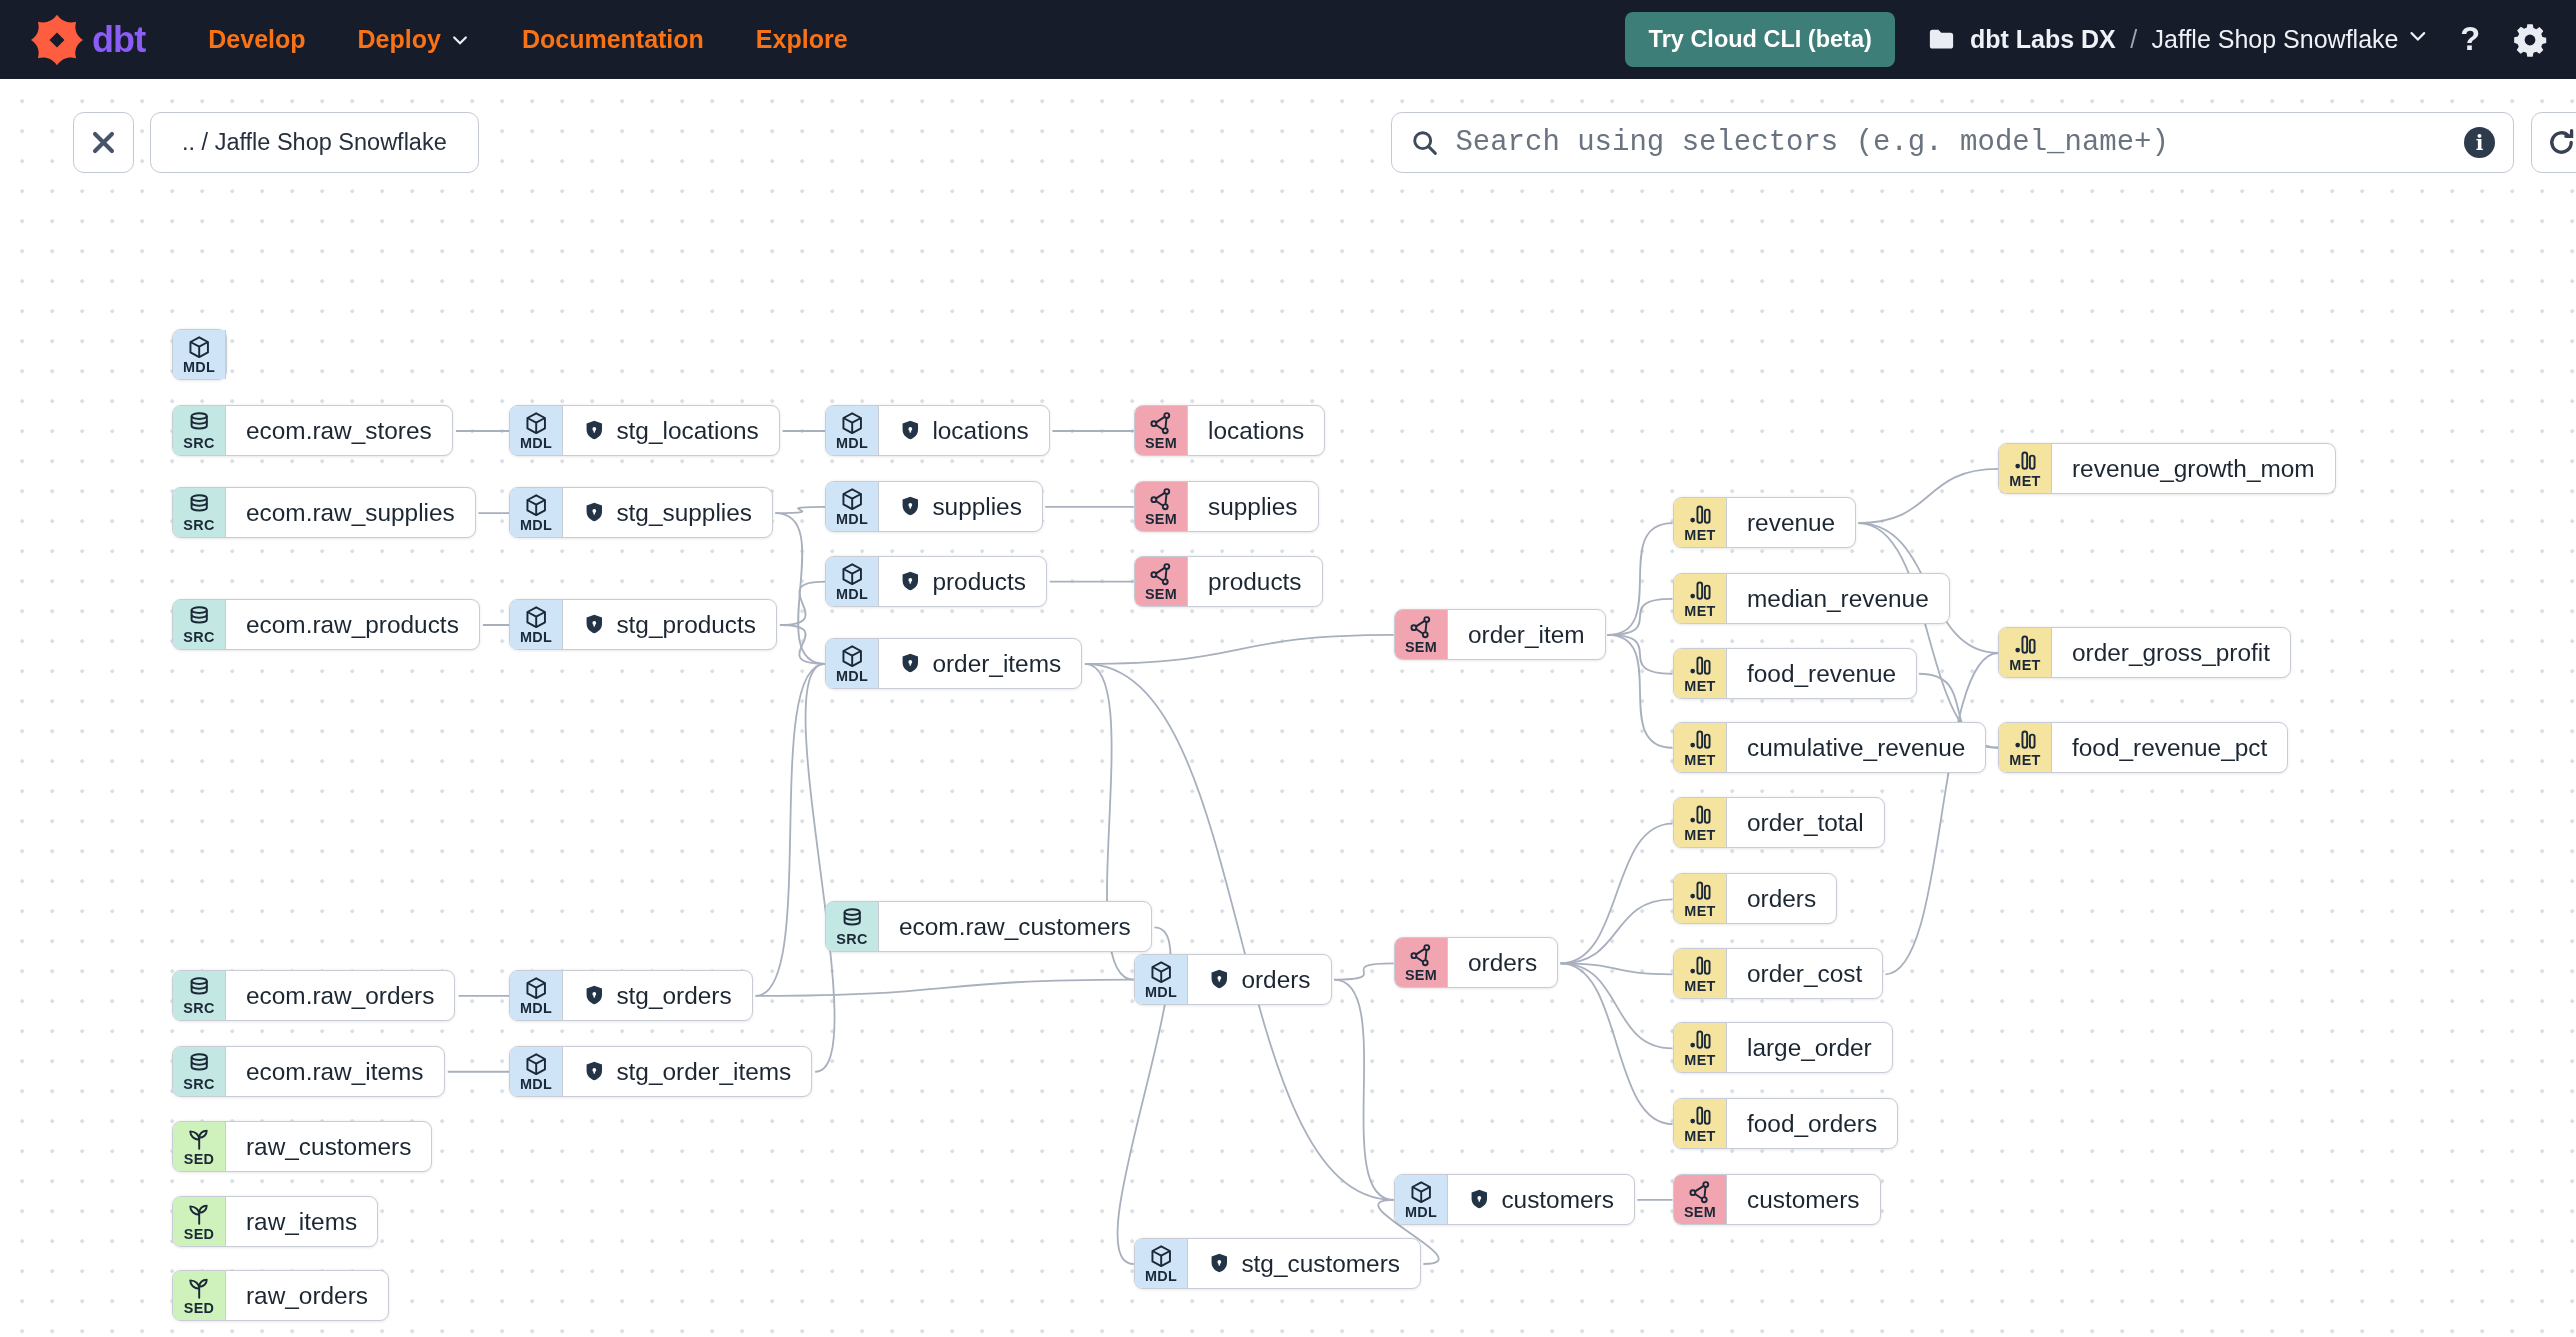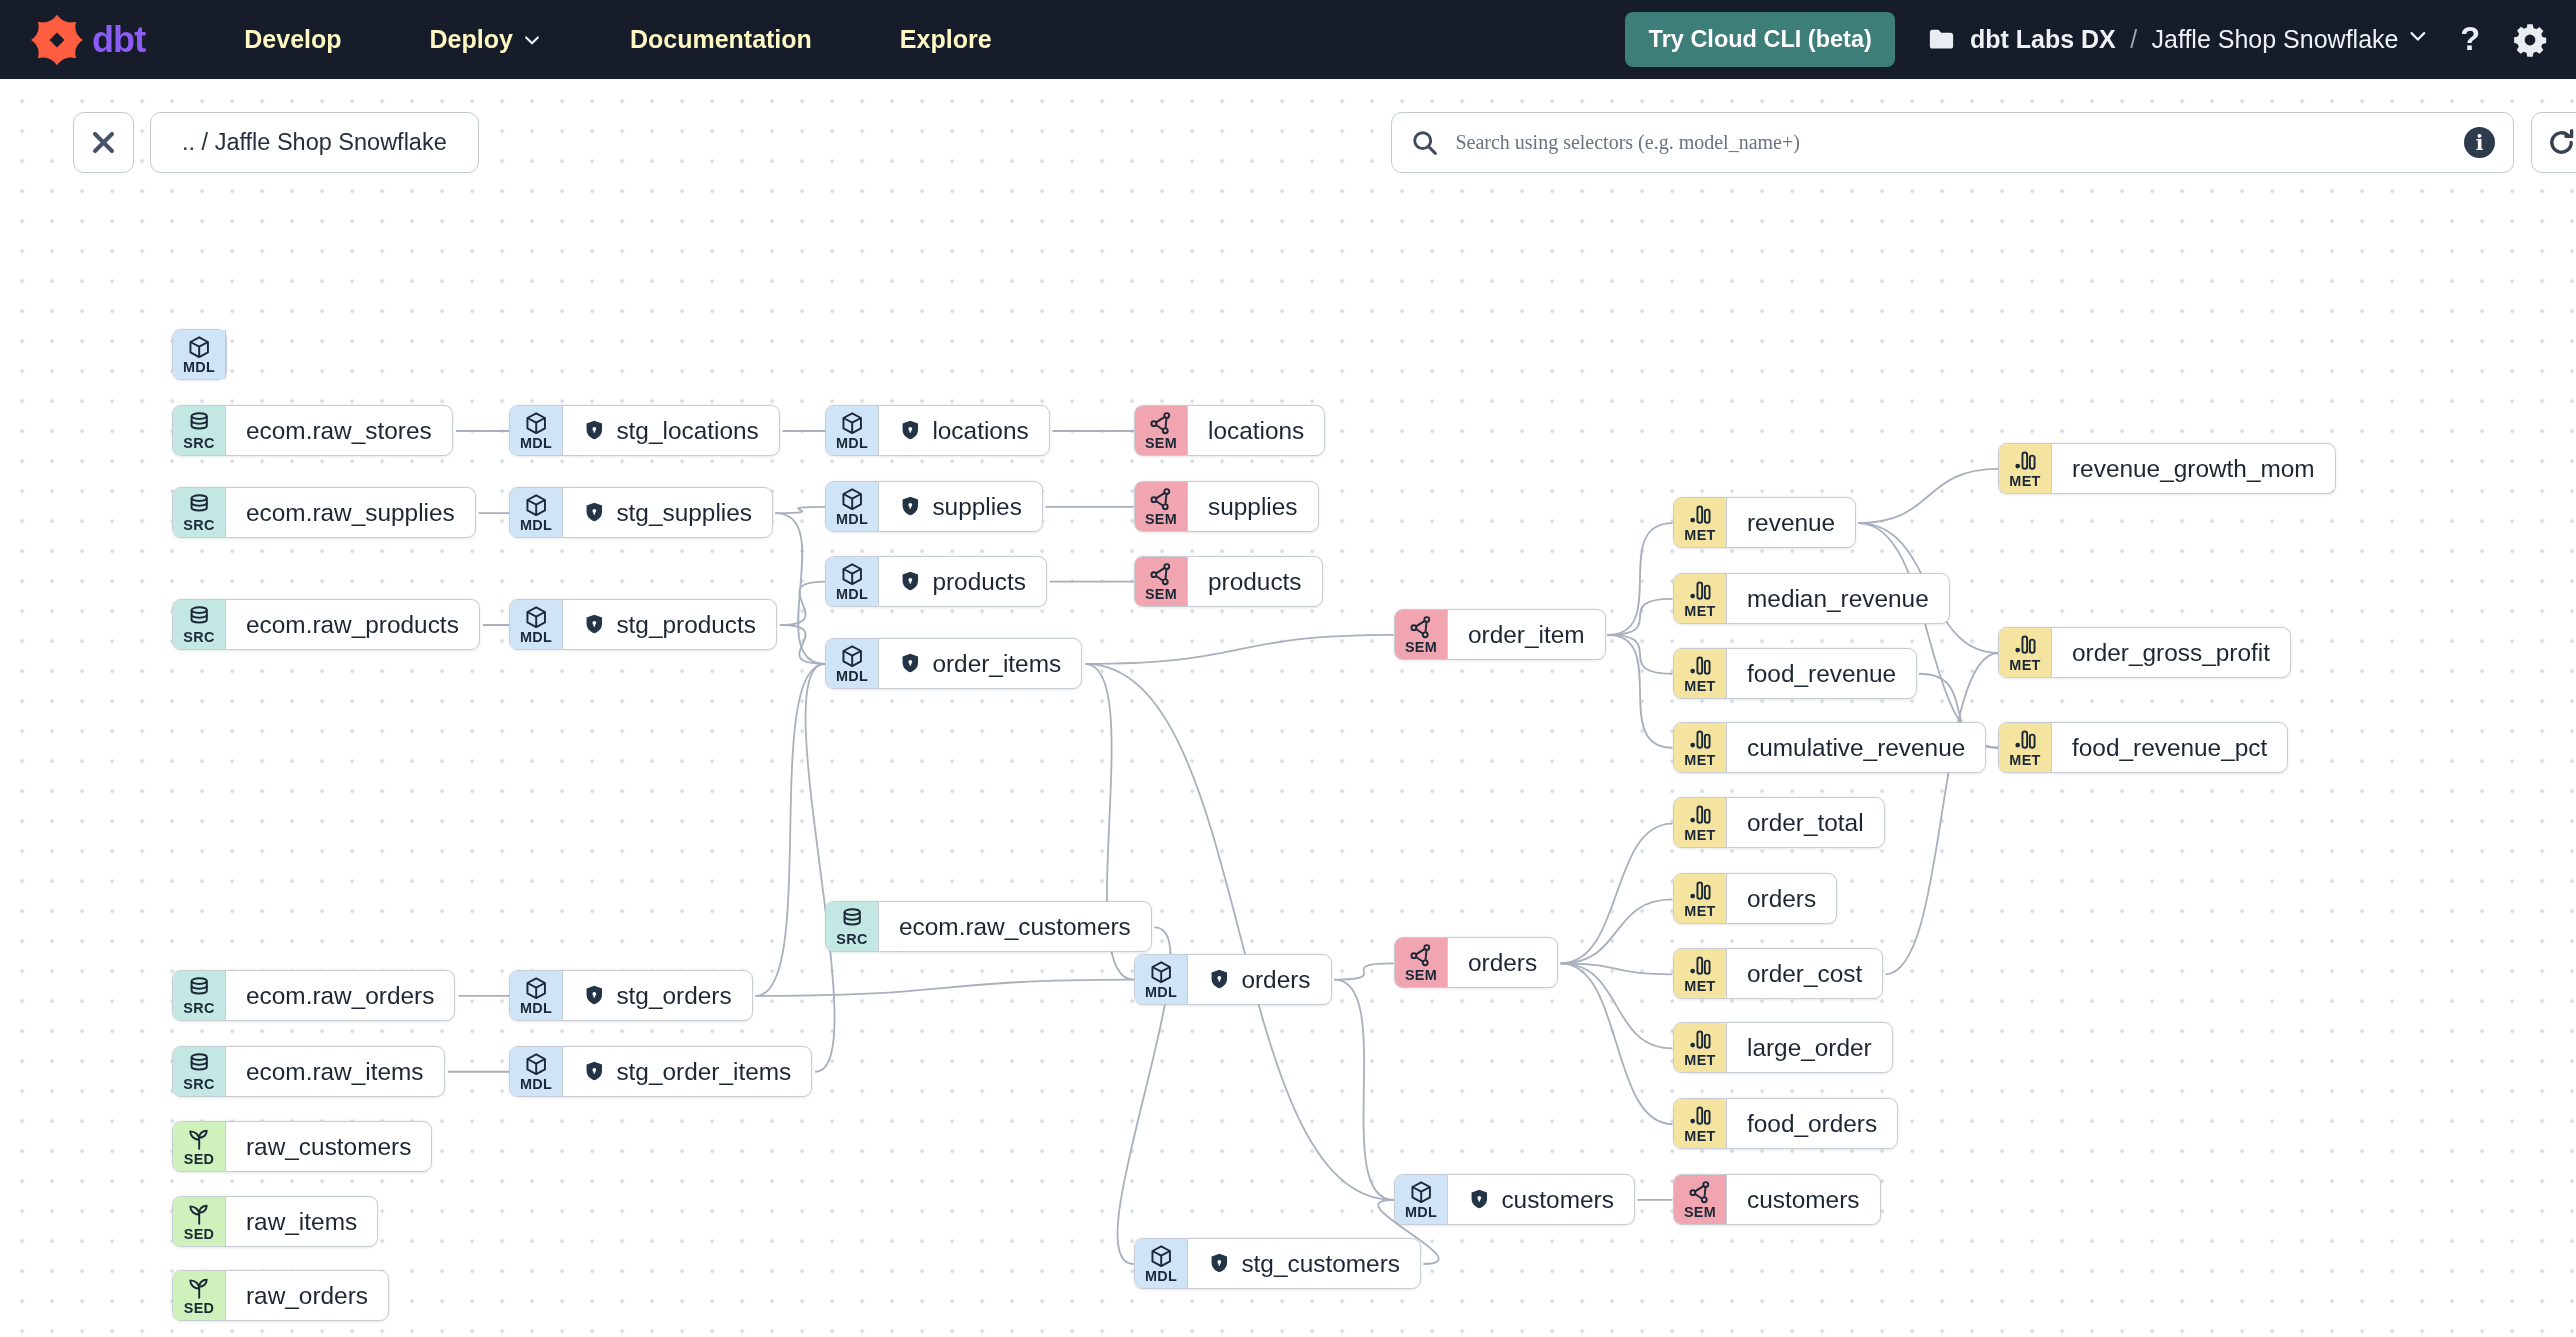--- a/index.html
+++ b/index.html
@@ -8,21 +8,21 @@
     font-family:"Liberation Sans",sans-serif;-webkit-font-smoothing:antialiased;
   }
   
   .navbar{
     height:79px;background:#161c2a;display:flex;align-items:center;
     padding:0 27px 0 31px;box-sizing:border-box;color:#eef2f7;
   }
   .brand{display:flex;align-items:center;gap:9px;margin-right:63px;}
   .brand-word{font-size:36px;font-weight:700;color:#8b5cf6;letter-spacing:-0.9px;}
   .nav-menu{display:flex;align-items:center;gap:52px;}
-  .nav-item{font-size:25px;font-weight:600;color:#fef9c3;display:flex;align-items:center;gap:9px;cursor:pointer;margin-left:36px;}
+  .nav-item{font-size:25px;font-weight:600;color:#f97316;display:flex;align-items:center;gap:9px;cursor:pointer;}
   .nav-spacer{flex:1;}
   .nav-right{display:flex;align-items:center;gap:31px;}
   .cta-btn{border:none;border-radius:8.1px;padding:14.4px 23.5px;font-size:23.5px;font-weight:600;color:#ffffff;cursor:pointer;font-family:inherit;}
   .proj-crumb{display:flex;align-items:center;gap:14.4px;font-size:25px;}
   .proj-account{font-weight:700;display:flex;align-items:center;gap:12.6px;}
   .proj-sep{color:#9aa4b2;font-weight:400;}
   .proj-name{display:flex;gap:9px;font-weight:400;cursor:pointer;}
   .help-glyph{font-size:32.5px;font-weight:700;color:#e9edf3;cursor:pointer;}
   .icon-btn{background:none;border:none;padding:0;display:flex;align-items:center;cursor:pointer;}
   
@@ -31,21 +31,21 @@
     background-image:radial-gradient(circle,#dadfe6 2px,transparent 2.1px);
     background-size:30px 30px;background-position:7.2px 7.2px;
   }
   .edge-layer{position:absolute;left:0;top:0;pointer-events:none;}
   .edge-layer path{fill:none;stroke:#a8b0be;stroke-width:2;}
   
   .tool{position:absolute;box-sizing:border-box;background:#ffffff;border:1.8px solid #c3c9d2;border-radius:10.8px;margin-left:40px;}
   .close-btn{left:32.5px;top:33px;width:61px;height:61px;display:flex;align-items:center;justify-content:center;cursor:pointer;}
   .crumb-pill{left:110px;top:33px;height:61px;display:flex;align-items:center;padding:0 31px;font-size:23.5px;color:#252f3d;}
   .search-wrap{left:1351px;top:33px;width:1123px;height:61px;display:flex;align-items:center;padding:0 18px;gap:14.4px;}
-  .search-wrap input{flex:1;border:none;outline:none;font-size:20px;color:#252f3d;font-family:Liberation Serif, serif;background:transparent;}
+  .search-wrap input{flex:1;border:none;outline:none;font-size:29px;color:#252f3d;font-family:Liberation Mono, monospace;background:transparent;}
   .search-wrap input::placeholder{color:#6a7380;}
   .info-dot{width:31px;height:31px;border-radius:50%;background:#2e3b4d;color:#ffffff;display:flex;align-items:center;justify-content:center;
     font-family:"DejaVu Serif",serif;font-weight:700;font-size:20px;cursor:pointer;flex:none;}
   .refresh-btn{left:2491px;top:33px;width:61px;height:61px;display:flex;align-items:center;justify-content:center;cursor:pointer;}
   
   .node{
     position:absolute;display:flex;align-items:stretch;height:49px;background:#ffffff;
     border:1.8px solid #c7ccd5;border-radius:9px;box-shadow:0 0.9px 2.7px rgba(16,24,40,.10);cursor:pointer;
   }
   .badge{

